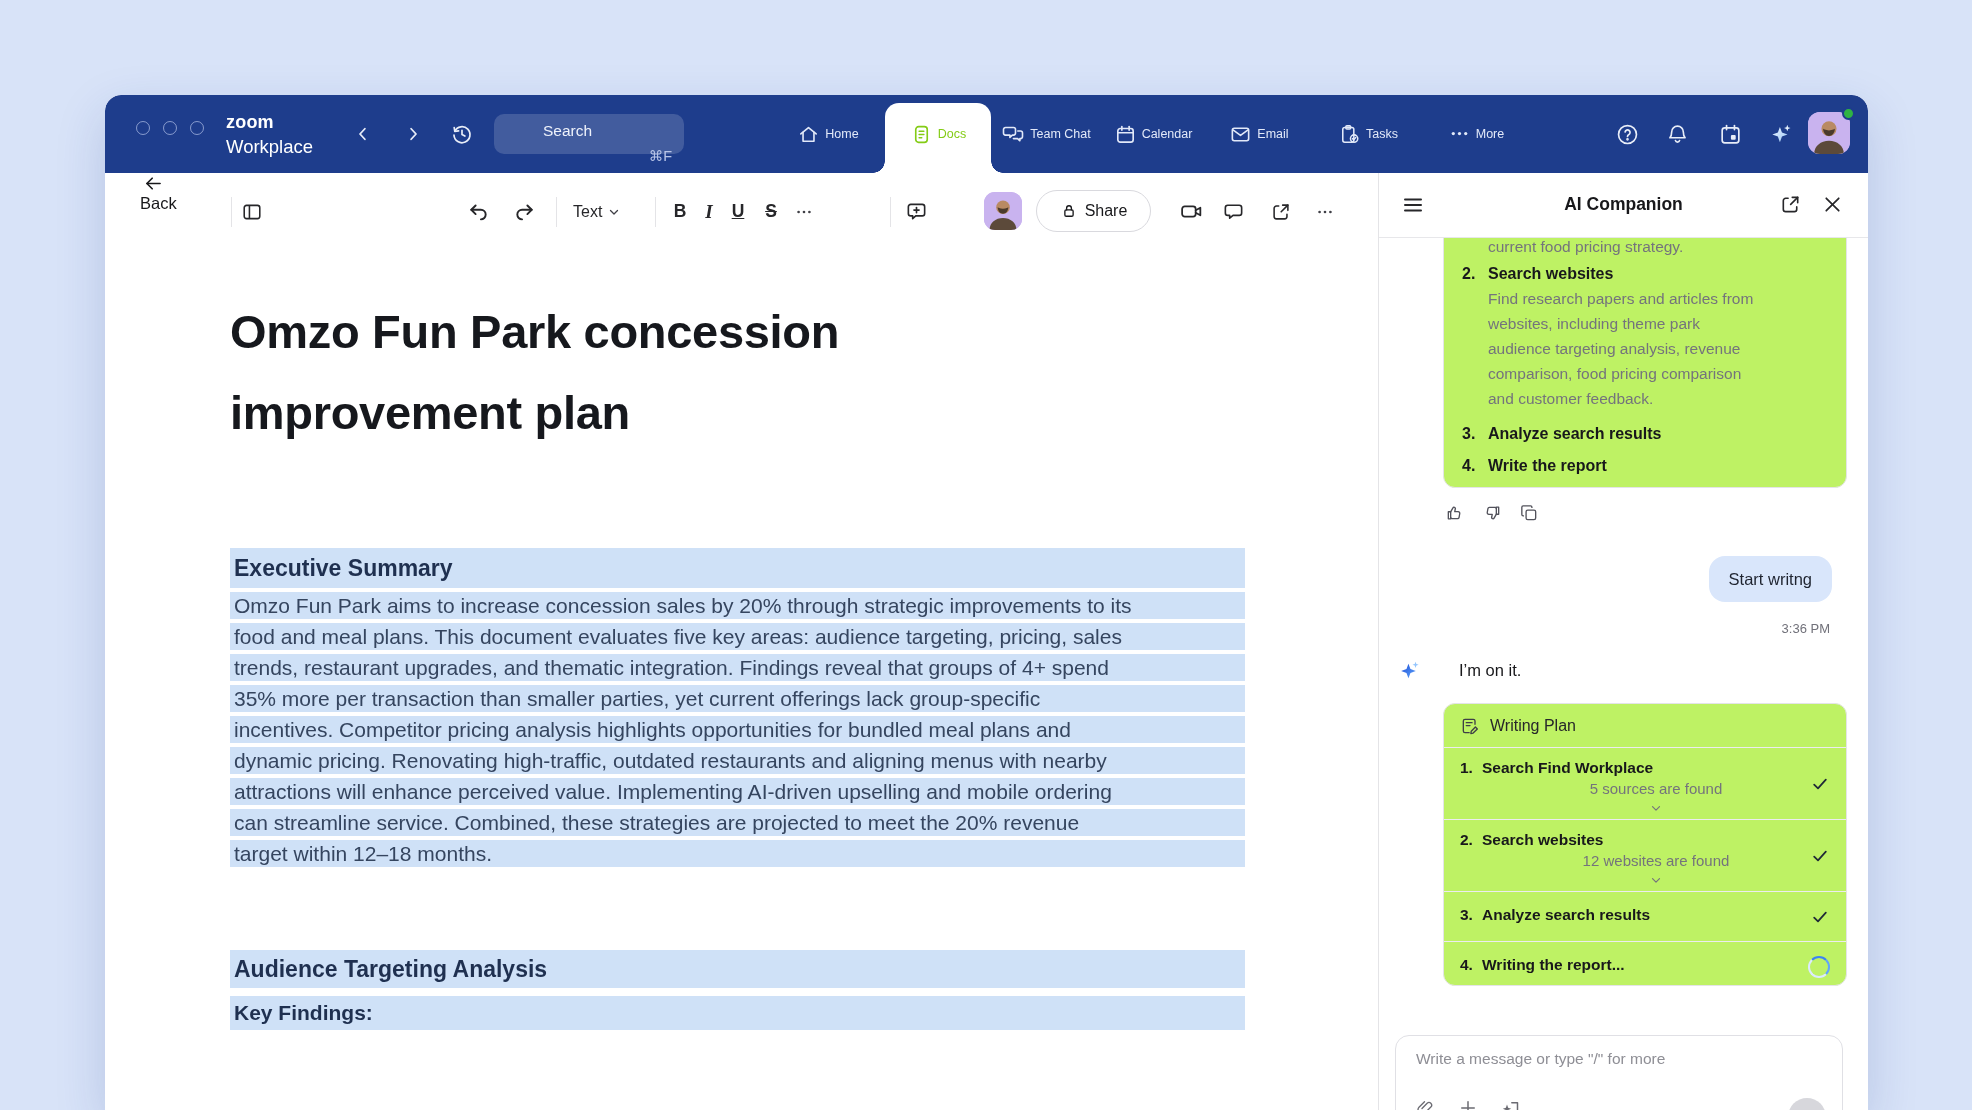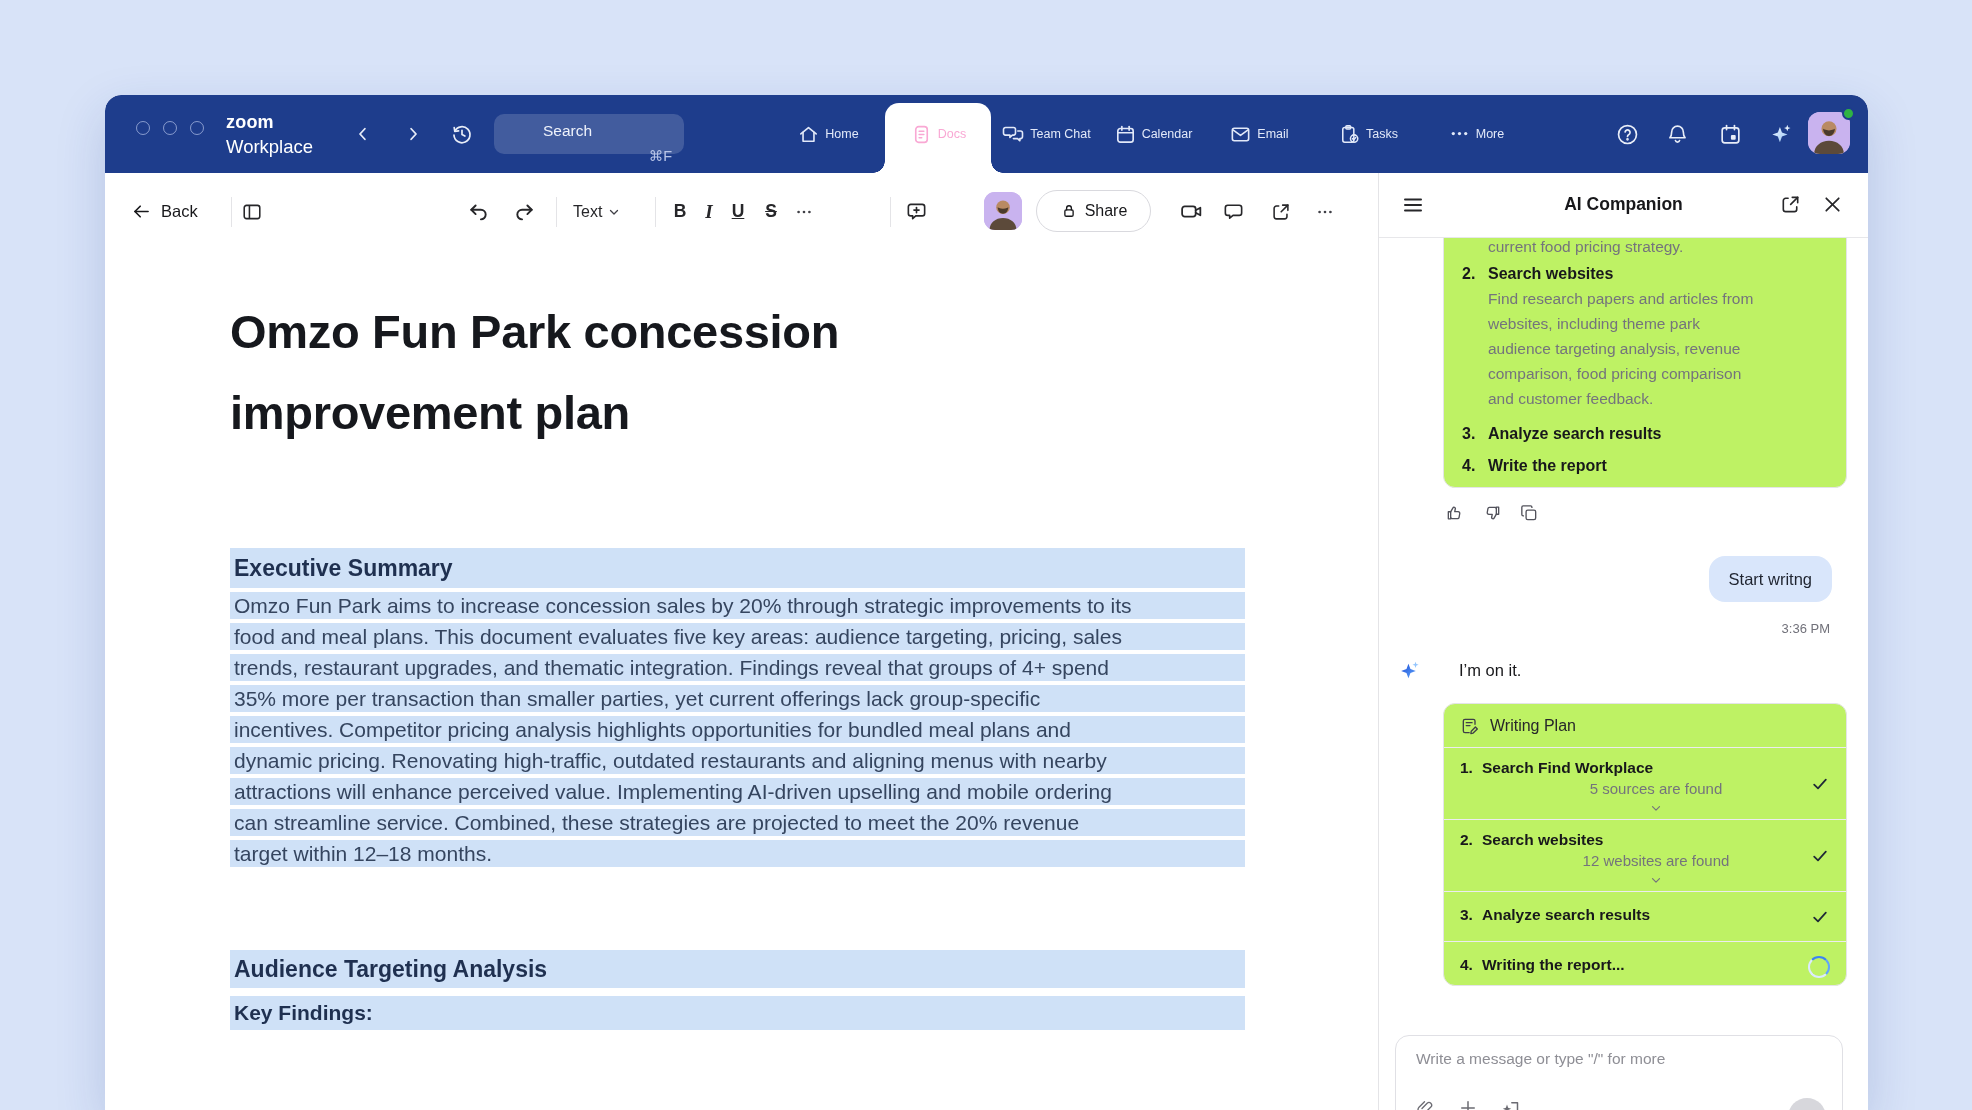--- a/index.html
+++ b/index.html
@@ -21,21 +21,21 @@
                border-radius:10px; display:flex; align-items:center; padding:0 12px; gap:8px;flex-direction:column; }
   .searchbox input { background:transparent; border:none; outline:none; color:#fff; font-size:15.5px; width:92px; font-family:inherit; }
   .searchbox input::placeholder { color:#eef2fb; opacity:1; }
   .searchbox .kbd { color:#b9c5e8; font-size:14.5px; margin-left:auto; }
   .tab { position:absolute; top:0; width:96px; height:78px; display:flex; flex-direction:row; align-items:center; justify-content:center; gap:5px; color:#e2e9f9; cursor:pointer; }
   .tab .tlabel { font-size:12.5px; }
   .tab-active-bg { position:absolute; left:780px; top:8px; width:106px; height:70px; background:#fff; border-radius:14px 14px 0 0; }
   .tab-active-bg::before, .tab-active-bg::after { content:""; position:absolute; bottom:0; width:12px; height:12px; }
   .tab-active-bg::before { left:-12px; background:radial-gradient(circle 12px at 0 0, transparent 11.5px, #fff 12px); }
   .tab-active-bg::after  { right:-12px; background:radial-gradient(circle 12px at 100% 0, transparent 11.5px, #fff 12px); }
-  .tab.active { color:#f9a8d4; }
+  .tab.active { color:#84cc16; }
   .avatar-nav { position:absolute; left:1703px; top:17px; width:42px; height:42px; border-radius:12px; background:#c9b3ef; overflow:hidden; cursor:pointer; }
   .dot { position:absolute; left:1737px; top:12px; width:13px; height:13px; border-radius:50%; background:#2fb344; border:2px solid #1e3d8c; z-index:5; }
 
   
   .toolbar { position:absolute; left:0; top:78px; width:1273px; height:77px; background:#fff; z-index:20; }
   .titem { position:absolute; top:0; height:77px; display:flex; align-items:center; color:#3f3f46; cursor:pointer; }
   .tdiv { position:absolute; top:24px; width:1px; height:30px; background:#e4e4e7; }
   .back-label { font-size:16.5px; color:#18181b; margin-left:9px; }
   .textstyle { font-size:16px; color:#27272a; gap:5px; }
   .fmt { font-size:17.5px; color:#27272a; font-weight:700; width:30px; justify-content:center; }
@@ -242,21 +242,21 @@
           <rect width="24" height="24" fill="#c9b3ef"></rect>
           <circle cx="12" cy="9.6" r="4.3" fill="#b98a63"></circle>
           <path d="M12 10.5c-1.9 0-3.4-.9-3.4-.9.2 2.4 1.5 4.1 3.4 4.1s3.2-1.7 3.4-4.1c0 0-1.5.9-3.4.9z" fill="#4a3a2c"></path>
           <path d="M3.5 24c0-4.6 3.8-7.6 8.5-7.6s8.5 3 8.5 7.6z" fill="#5c4a3a"></path>
         </svg>
     </div>
     <div class="dot"></div>
   </div>
 
   <div class="toolbar">
-    <div class="titem" style="left:26px;">
+    <div class="titem" style="left:26px;flex-direction:column;">
       <svg width="21" height="21" viewBox="0 0 24 24" fill="none" stroke="#18181b" stroke-width="1.9" stroke-linecap="round" stroke-linejoin="round">
           <line x1="4.5" y1="12" x2="19.5" y2="12"></line>
           <polyline points="10.5,6 4.5,12 10.5,18"></polyline>
         </svg>
       <span class="back-label">Back</span>
     </div>
     <div class="tdiv" style="left:126px;"></div>
     <div class="titem" style="left:136px;">
       <svg width="22" height="22" viewBox="0 0 24 24" fill="none" stroke="#27272a" stroke-width="1.7" stroke-linejoin="round">
           <rect x="3.5" y="4.8" width="17" height="14.4" rx="2.5"></rect>

